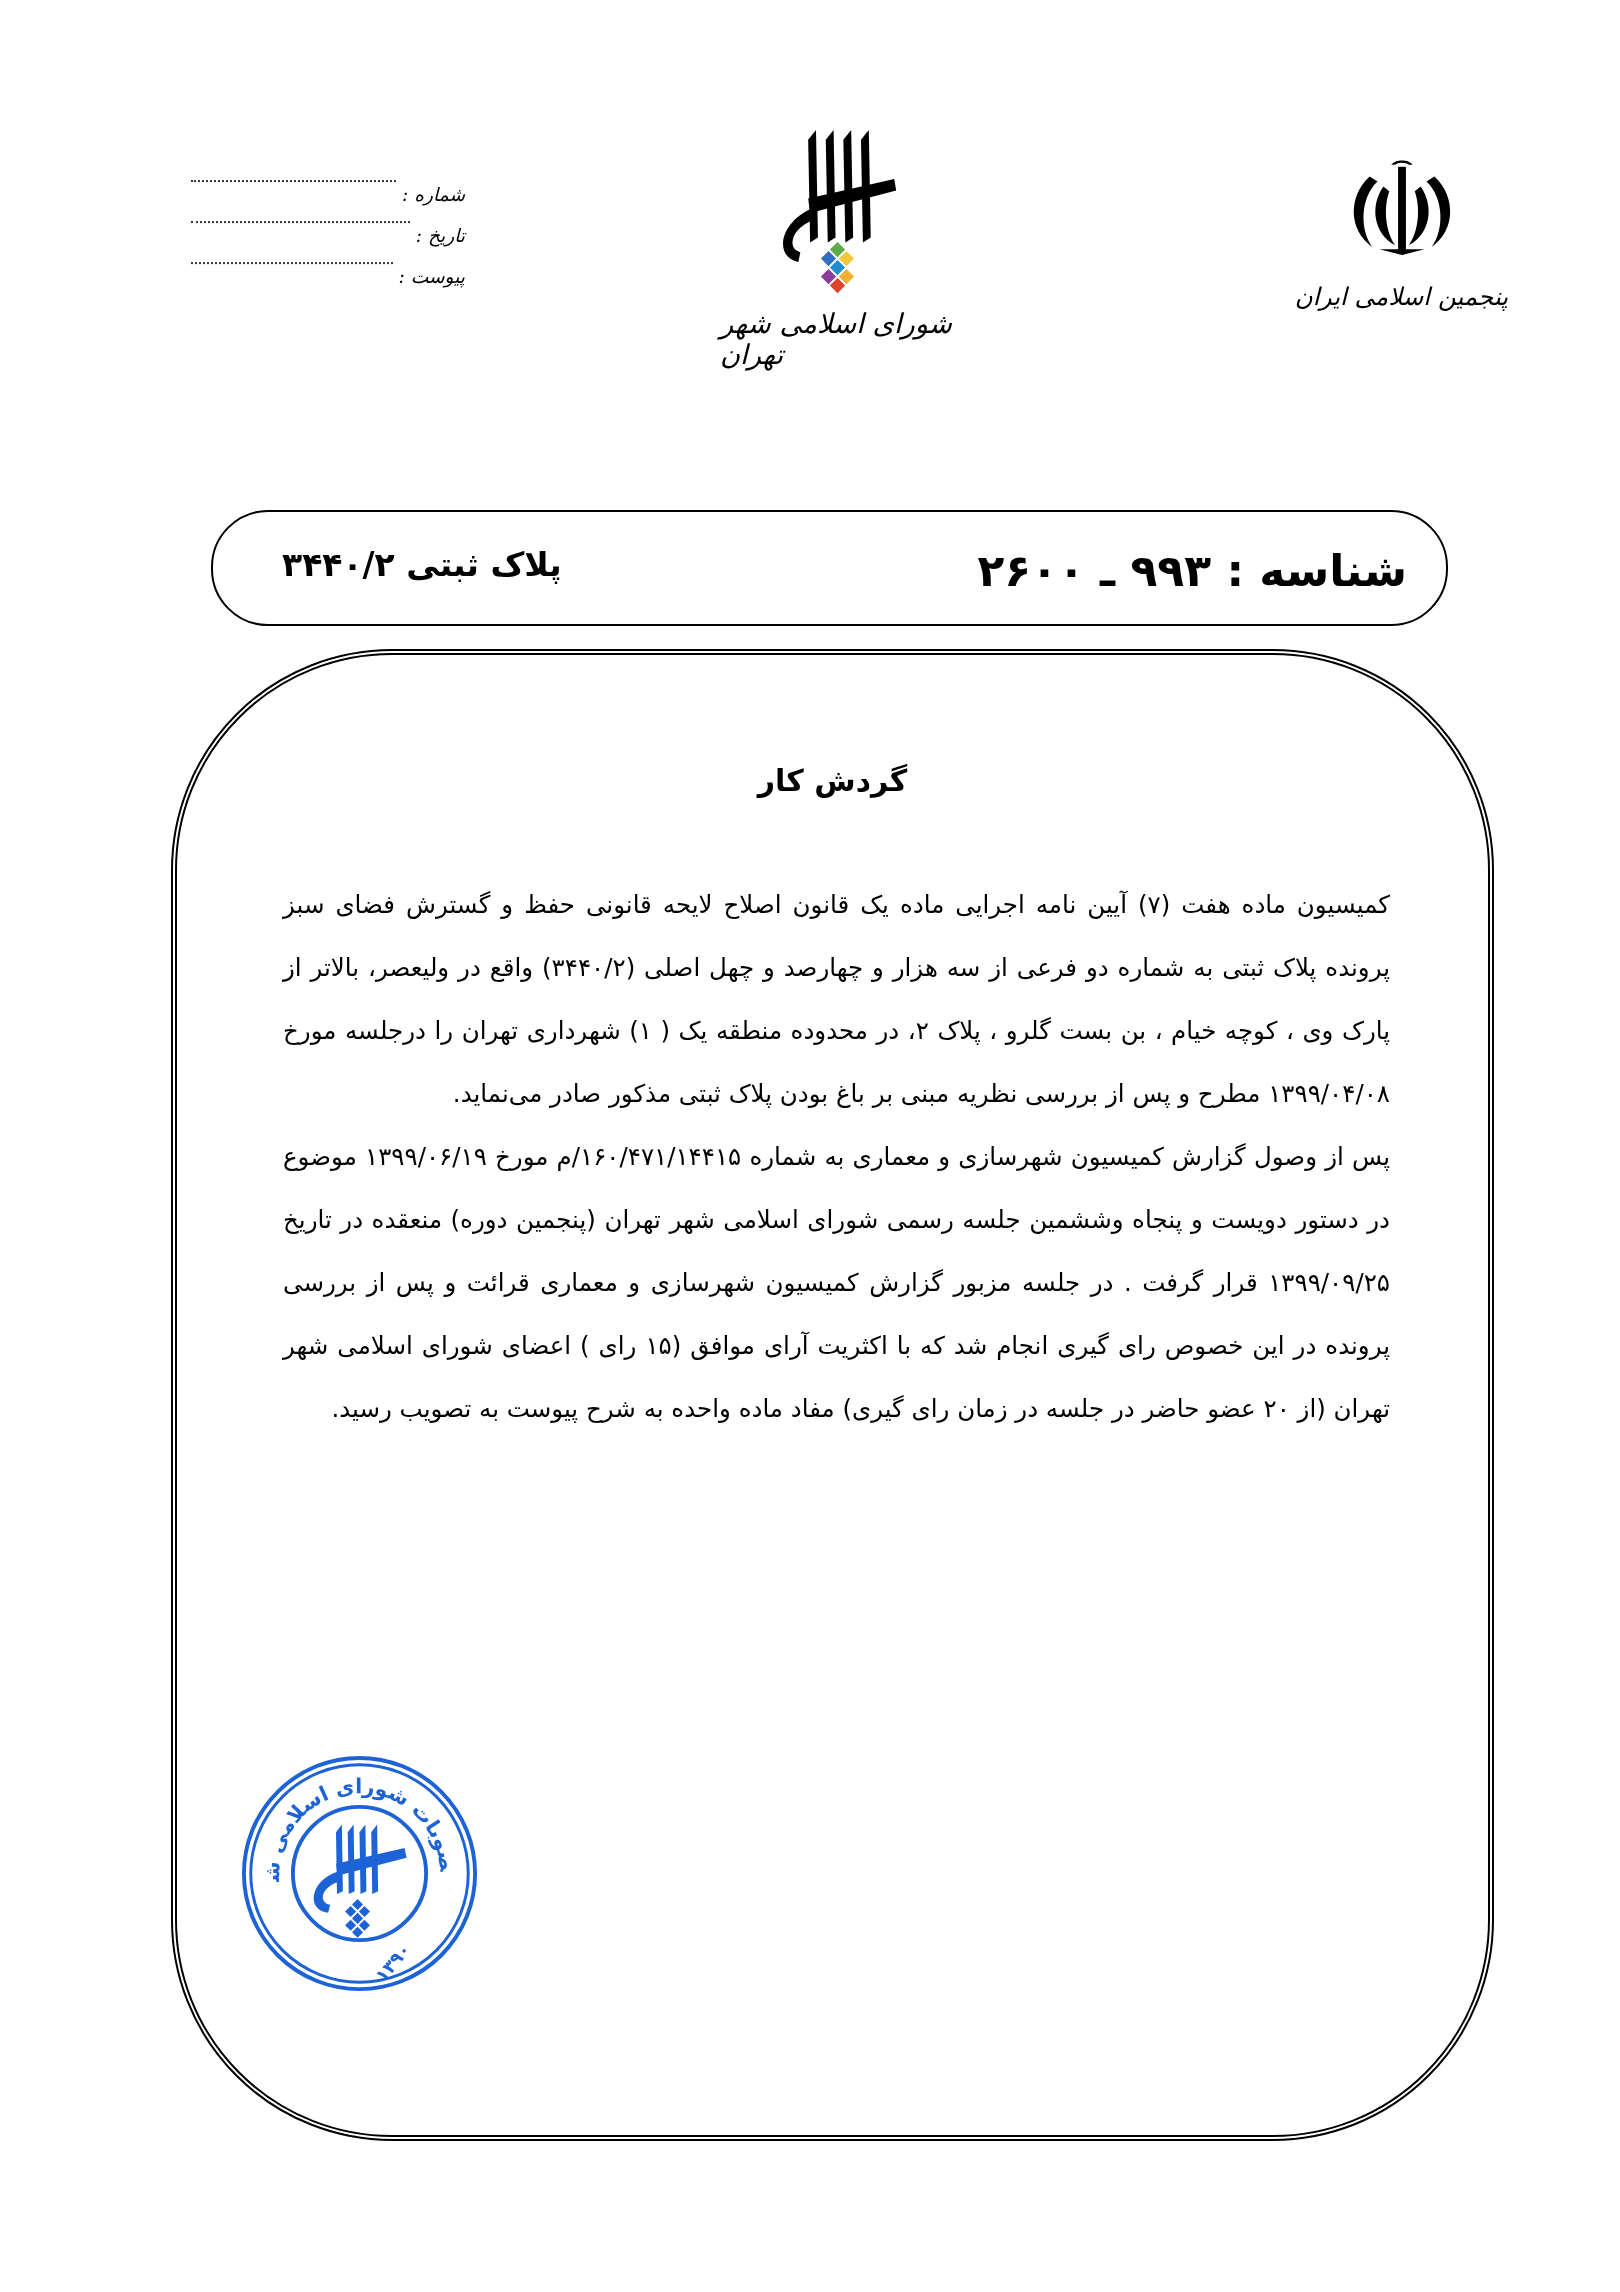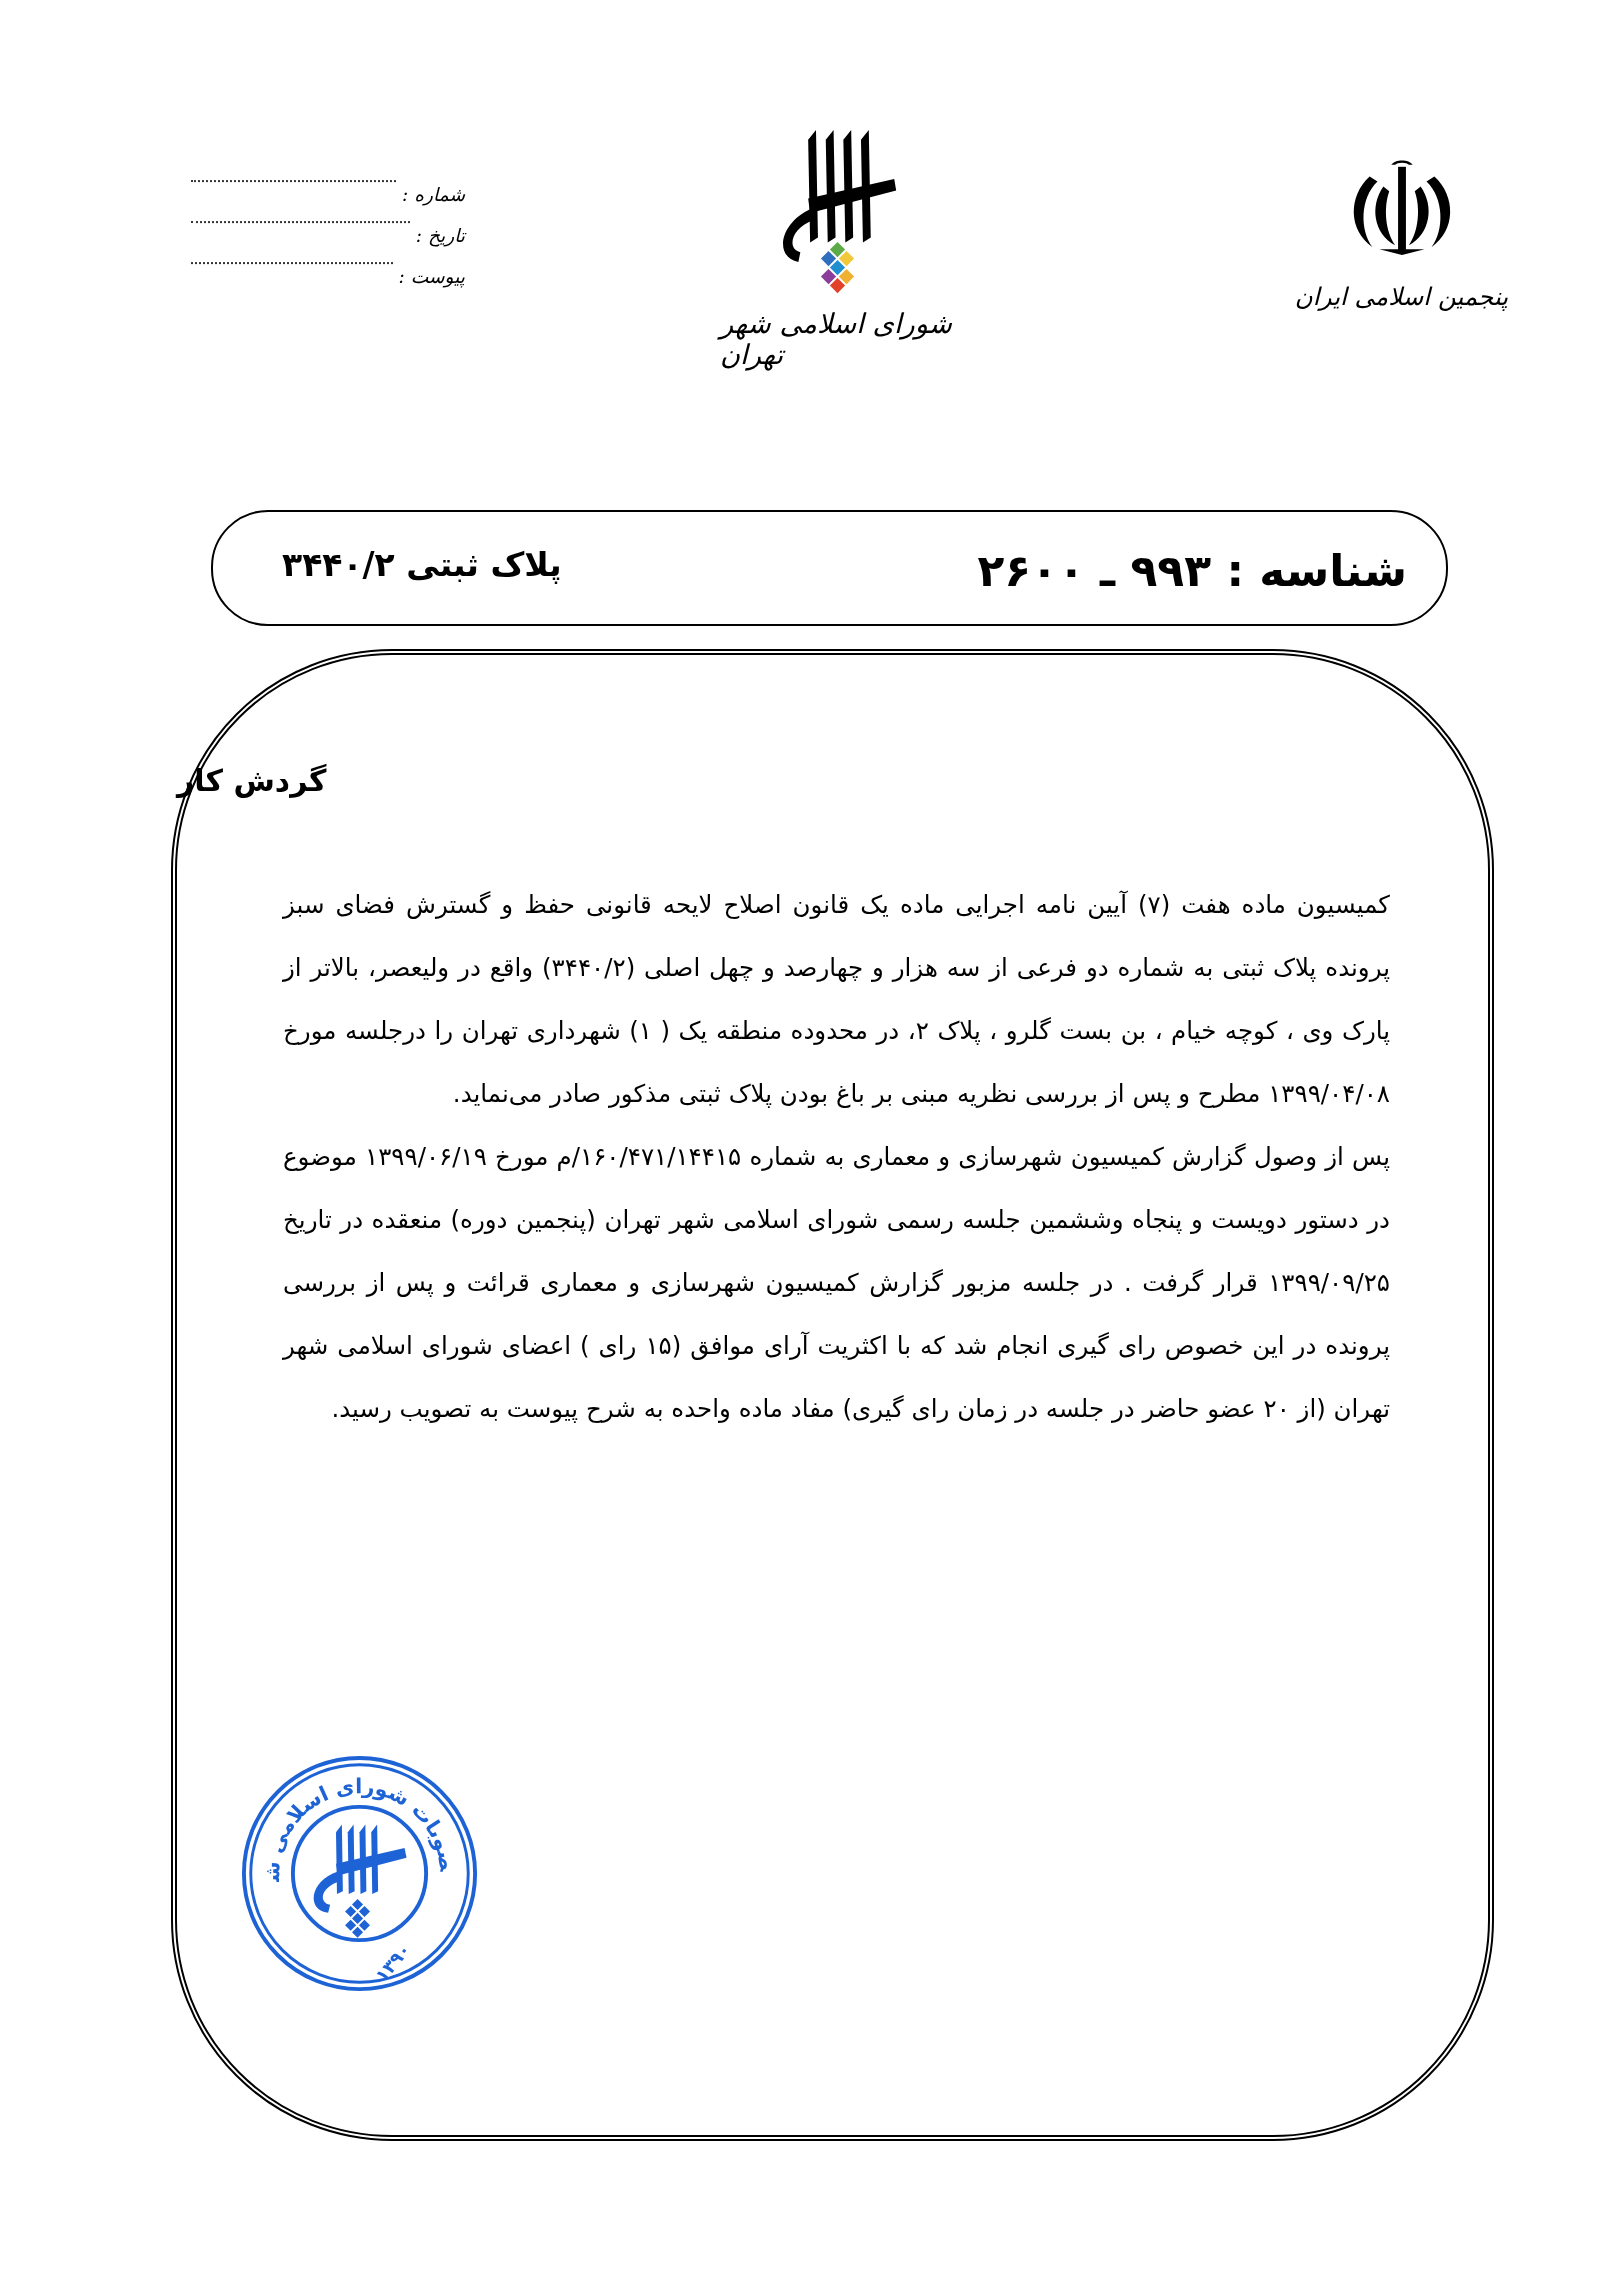--- a/index.html
+++ b/index.html
@@ -23,21 +23,21 @@
 
   
   .id-bar { position: absolute; left: 211px; top: 510px; width: 1237px; height: 116px;
             border: 2px solid #000; border-radius: 57px; box-sizing: border-box; }
   .id-bar .code { position: absolute; right: 39px; top: 33px; font-size: 44px; font-weight: bold; }
   .id-bar .plate { position: absolute; left: 69px; top: 33px; font-size: 33px; font-weight: bold; }
 
   
   .main-box { position: absolute; left: 171px; top: 649px; width: 1323px; height: 1492px;
               border: 6.9px double #000; border-radius: 221px; box-sizing: border-box; }
-  .title { position: absolute; left: 0; right: 0; top: 108px; text-align: left;
+  .title { position: absolute; left: 0; right: 0; top: 108px; text-align: center;
            font-size: 30px; font-weight: bold; }
   .body-text { position: absolute; right: 98px; left: 106px; top: 218px; direction: rtl;
                font-size: 24.5px; line-height: 63px; text-align: justify; }
   .body-text p { margin: 0; }
 
   
   .stamp { position: absolute; left: 240px; top: 1754px; width: 240px; height: 240px; }
 </style>
 </head>
 <body>

